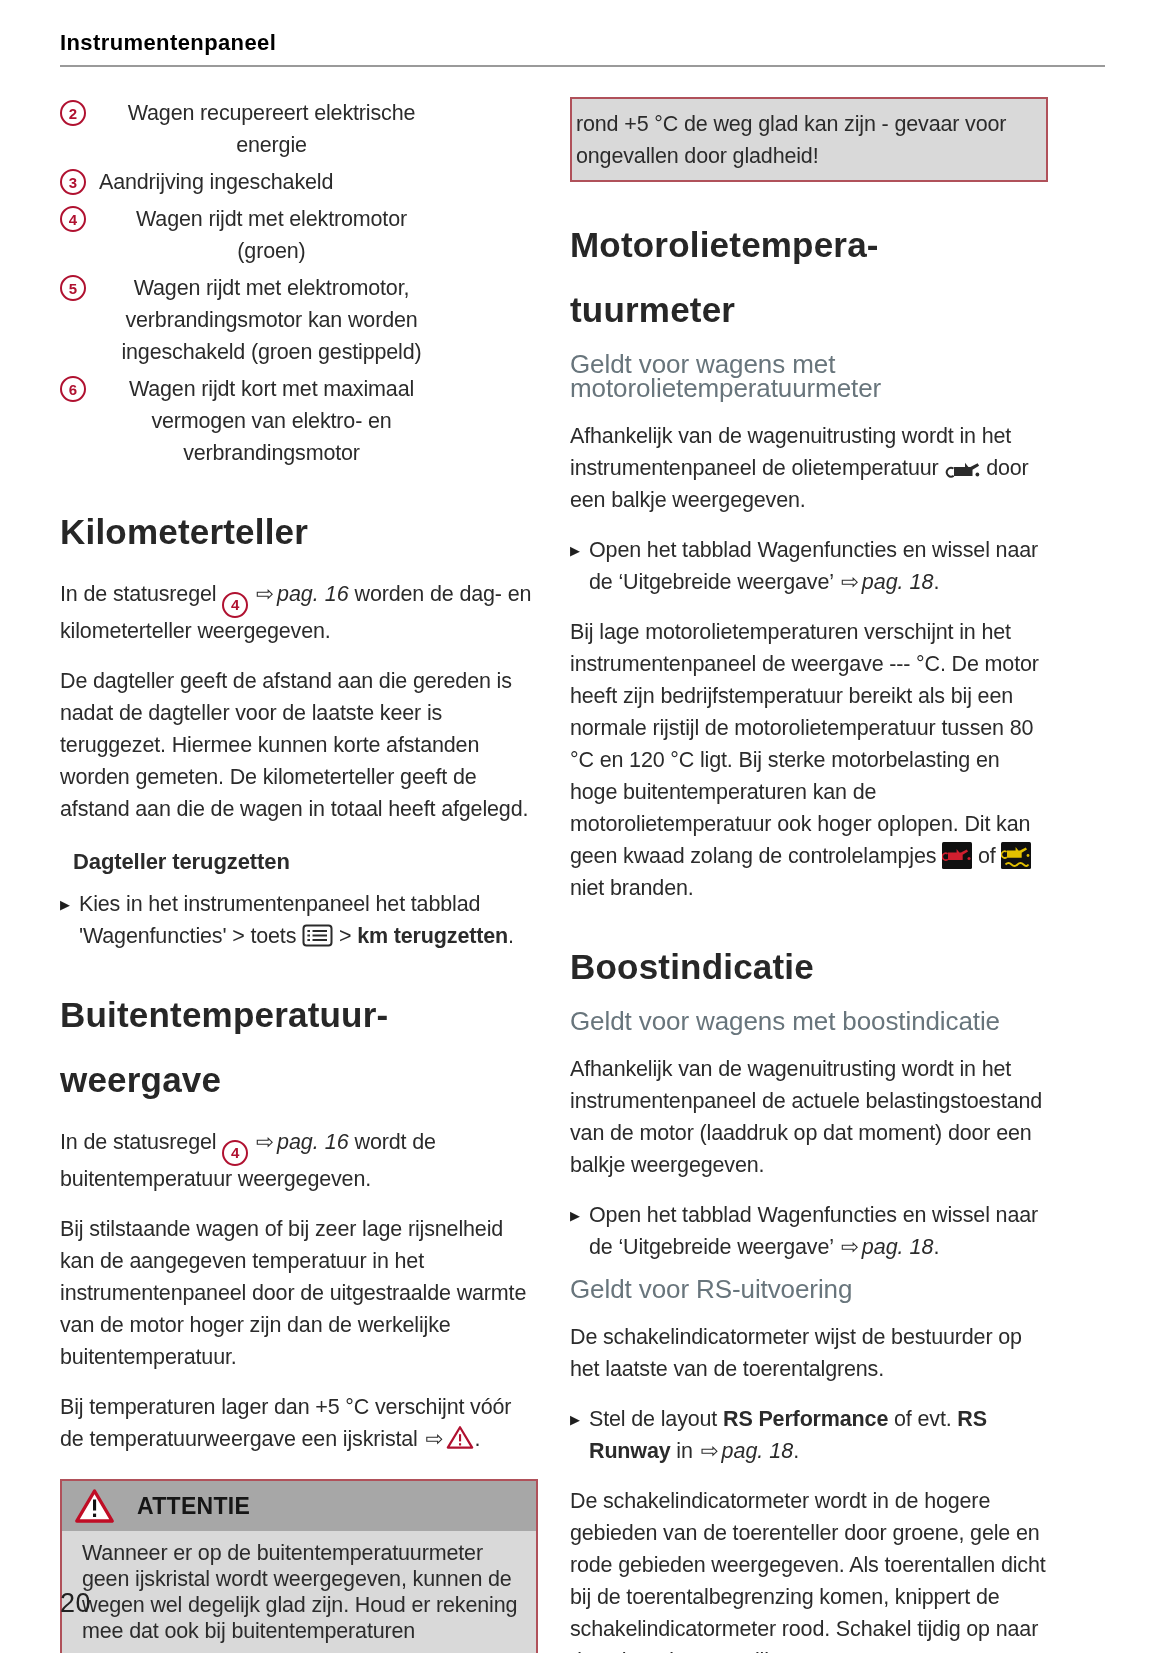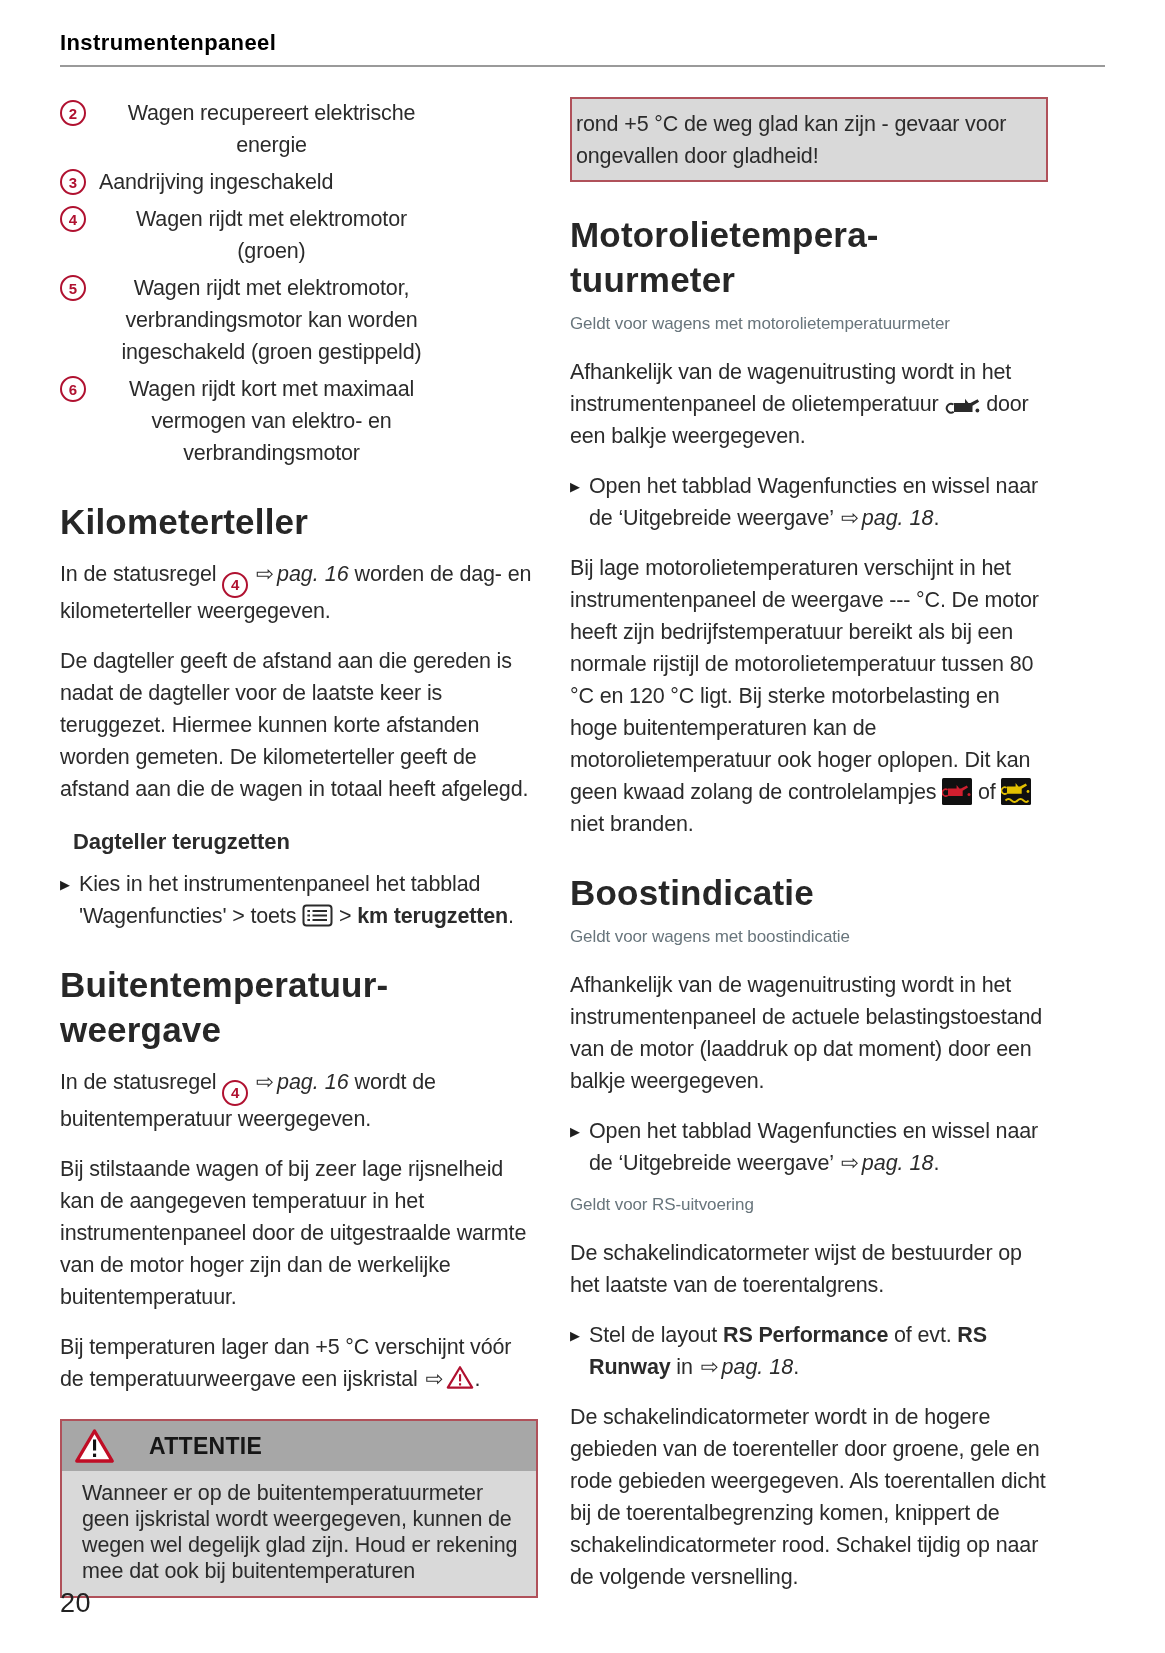--- a/index.html
+++ b/index.html
@@ -25,24 +25,24 @@
   }
   .columns{ display:flex; gap:32px; padding:0 60px; margin-top:30px; }
   .col{ width:478px; flex:0 0 478px; }
 
   p.body, .bullet-item, .legend .txt{
     font-size:21.5px; line-height:32px; letter-spacing:-0.15px; color:var(--text);
   }
   p.body{ margin:0 0 18px 0; }
 
   h2.section{
-    font-size:35px; line-height:45px; font-weight:700; letter-spacing:.2px;
+    font-size:35px; line-height:65px; font-weight:700; letter-spacing:.2px;
     color:#272727; margin:30px 0 14px 0; white-space:pre-line;
   }
-  .applies{ font-size:17px; line-height:24px; color:var(--applies); margin:-4px 0 20px 0; letter-spacing:-0.1px; }
+  .applies{ font-size:26px; line-height:24px; color:var(--applies); margin:-4px 0 20px 0; letter-spacing:-0.1px; }
   h3.sub{ font-size:22px; font-weight:700; margin:24px 0 13px 13px; letter-spacing:-0.1px; }
 
   
   .legend{ list-style:none; margin:0 0 0 0; padding:0; }
   .legend li{ display:flex; gap:13px; margin-bottom:5px; }
   .legend .txt{ max-width:345px;text-align:center; }
 
   .circled-num{
     display:inline-flex; align-items:center; justify-content:center;
     width:26px; height:26px; border:2px solid var(--red); border-radius:50%;
@@ -59,21 +59,21 @@
   .bullet-item .marker{ flex:0 0 19px; font-size:13px; line-height:32px; padding-top:1px; color:#1e1e1e; }
   .bullet-item .btxt{ flex:1; }
 
   
   .gray-box{
     background:var(--box-fill); border:2px solid var(--box-border);
     padding:9px 16px 8px 4px; font-size:21.5px; line-height:32px; letter-spacing:-0.15px;
   }
   .attention-box{ border:2px solid var(--box-border); margin-top:24px; }
   .attention-header{
-    background:var(--att-header); display:flex; align-items:center; gap:34px;
+    background:var(--att-header); display:flex; align-items:center; gap:22px;
     padding:7px 14px 7px 12px;
   }
   .attention-title{ font-size:23px; font-weight:700; color:#161616; letter-spacing:.3px; }
   .attention-body{
     background:var(--box-fill); padding:9px 14px 12px 20px;
     font-size:21.5px; line-height:26px; letter-spacing:-0.15px;
   }
 
   .page-number{ position:absolute; left:60px; top:1588px; font-size:27px; font-weight:400; color:#222; letter-spacing:.5px; }
 

